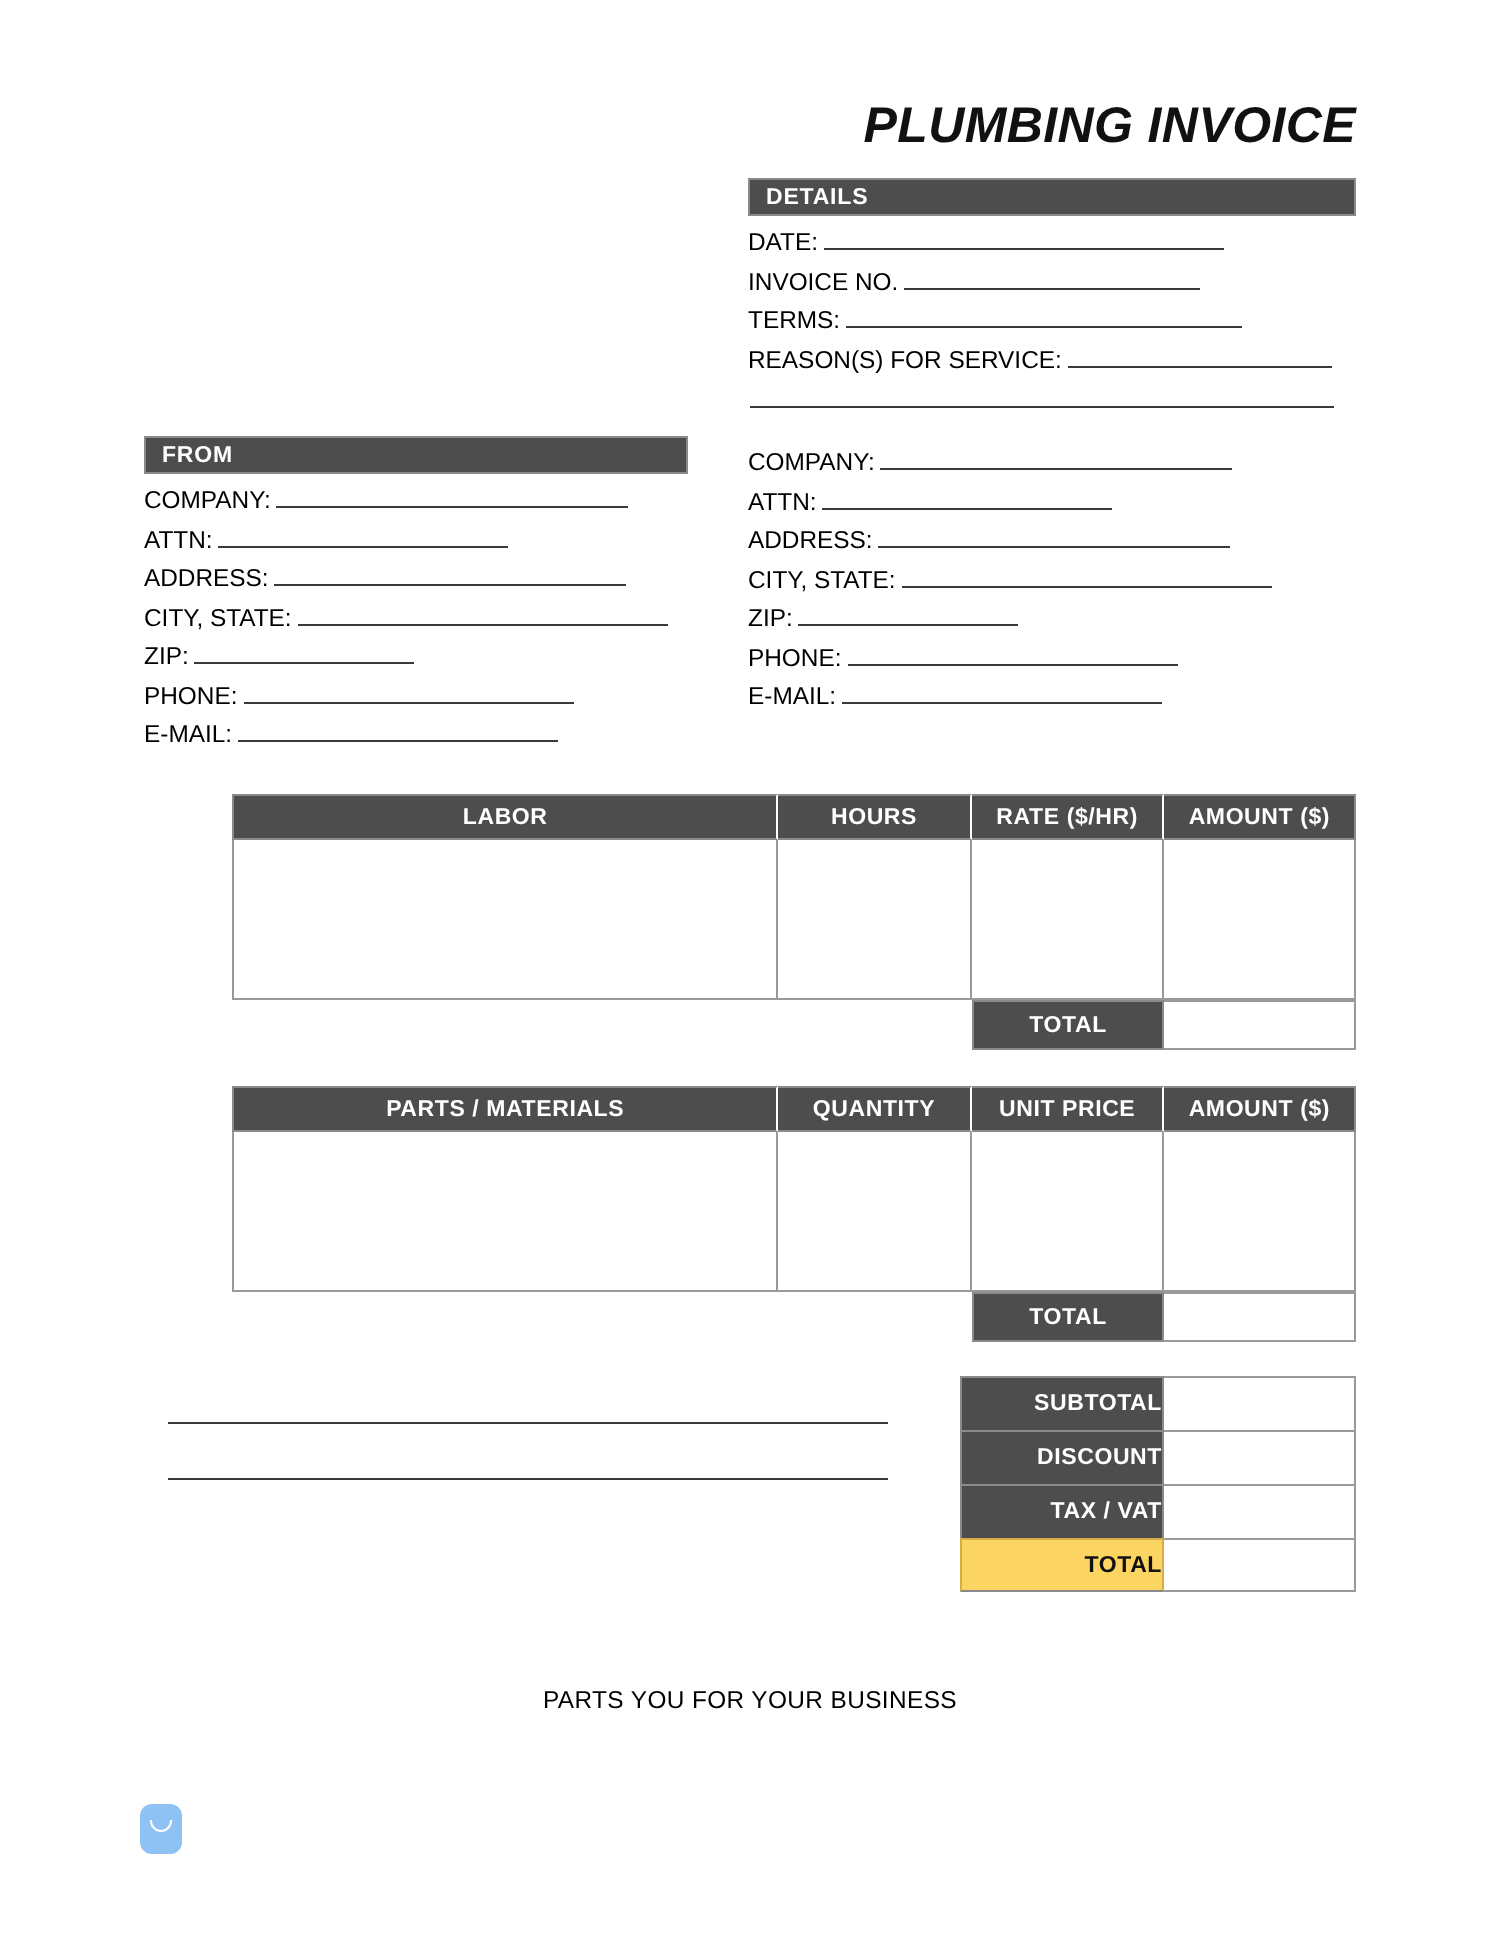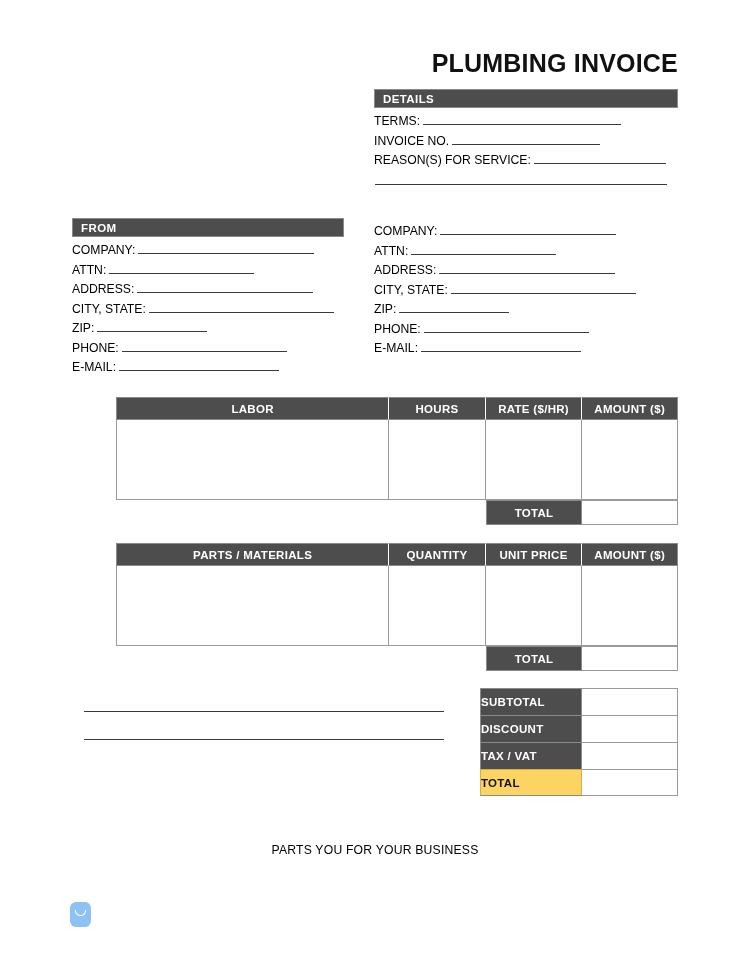--- a/index.html
+++ b/index.html
@@ -29,20 +29,21 @@
     position: absolute;
     left: 72px;
     top: 48px;
     width: 606px;
     text-align: right;
     font-size: 25px;
     font-weight: bold;
     letter-spacing: 0.2px;
     line-height: 30px;
     color: #111111;
+    font-style: italic;
   }
 
   
   .bar {
     background: #4d4d4d;
     color: #ffffff;
     font-size: 11.5px;
     font-weight: bold;
     letter-spacing: 0.4px;
     height: 19px;
@@ -207,21 +208,21 @@
   .tot-row { display: flex; }
   .tot-label {
     width: 102px;
     height: 27px;
     line-height: 27px;
     background: #4d4d4d;
     color: #ffffff;
     font-size: 11.5px;
     font-weight: bold;
     letter-spacing: 0.3px;
-    text-align: left;
+    text-align: right;
     box-sizing: border-box;
     border: 1px solid #8a8a8a;
     border-bottom: none;
   }
   .tot-row:last-child .tot-label {
     border-bottom: 1px solid #8a8a8a;
   }
   .tot-label.highlight {
     background: #fcd462;
     color: #111111;
@@ -277,24 +278,27 @@
 <body>
 
 <div class="page">
 
   <div class="doc-title">PLUMBING INVOICE</div>
 
   <div class="details-block">
     <div class="bar">DETAILS</div>
     <div class="field-rows">
       <div class="field-row">
+        <span class="field-label">DATE:</span><span class="rule" style="width:200px"></span>
+      </div>
+      <div class="field-row">
+        <span class="field-label">INVOICE NO.</span><span class="rule" style="width:148px"></span>
+      </div>
+      <div class="field-row">
         <span class="field-label">TERMS:</span><span class="rule" style="width:198px"></span>
-      </div>
-      <div class="field-row">
-        <span class="field-label">INVOICE NO.</span><span class="rule" style="width:148px"></span>
       </div>
       <div class="field-row">
         <span class="field-label">REASON(S) FOR SERVICE:</span><span class="rule" style="width:132px"></span>
       </div>
       <div class="rule-full"></div>
     </div>
   </div>
 
   <div class="from-block">
     <div class="bar">FROM</div>

